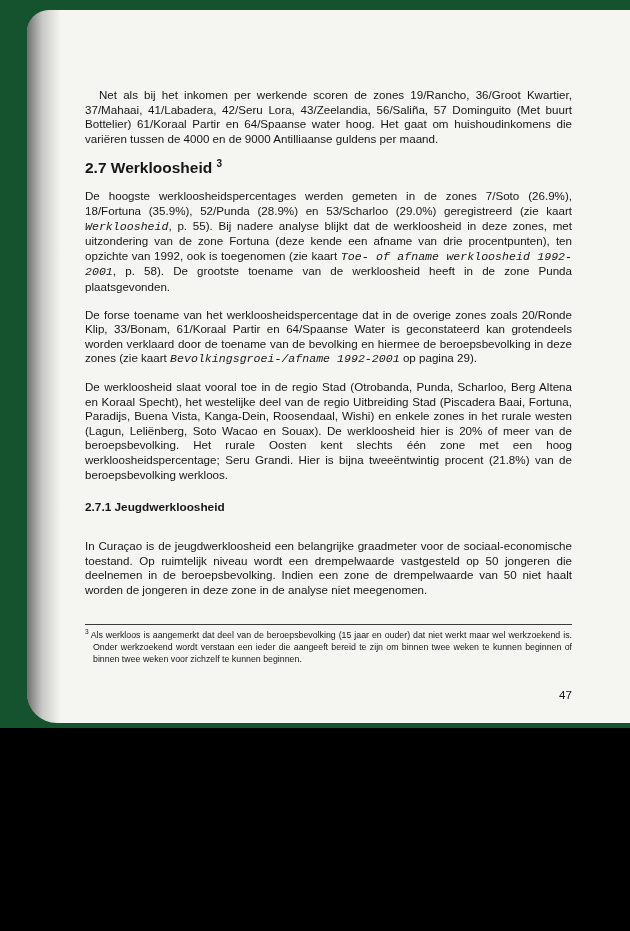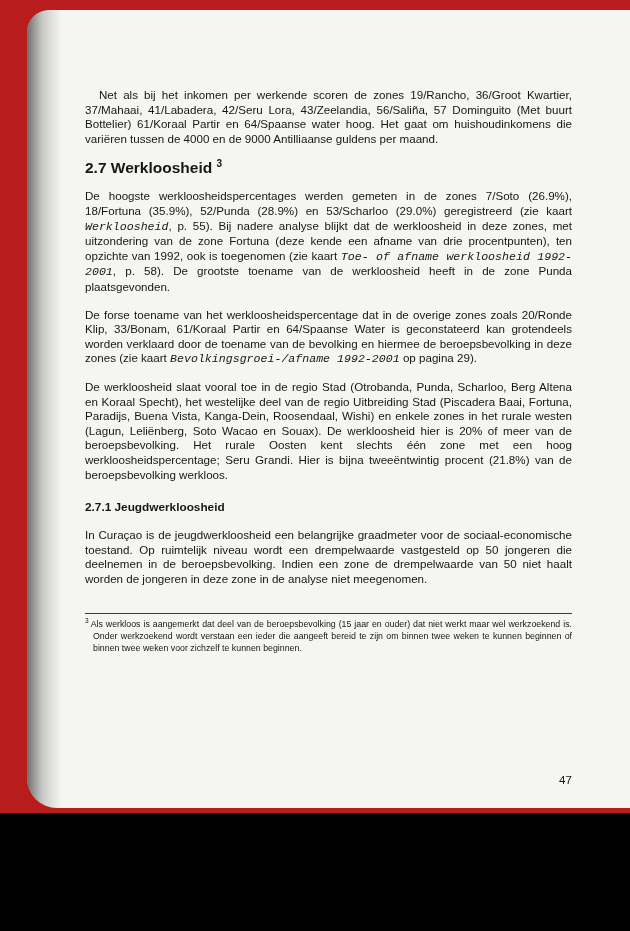--- a/index.html
+++ b/index.html
@@ -3,22 +3,22 @@
 <meta charset="utf-8">
 <style>
   html, body {
     margin: 0;
     padding: 0;
     background: #000;
   }
   .scan {
     position: relative;
     width: 630px;
-    height: 813px;
-    background: #b91c1c;
+    height: 728px;
+    background: #14532d;
     overflow: hidden;
   }
   .page {
     position: absolute;
     left: 27px;
     top: 10px;
     right: 0;
     bottom: 5px;
     background: #f5f5f2;
     border-radius: 22px 0 0 30px;
@@ -52,21 +52,21 @@
     line-height: 1.1;
   }
   h2.section-heading sup {
     font-size: 10px;
     vertical-align: super;
     line-height: 0;
   }
   h3.subsection-heading {
     font-size: 11.8px;
     font-weight: bold;
-    margin: 18px 0 13px 0;
+    margin: 18px 0 24px 0;
     text-align: left;
   }
   .footnote {
     margin-top: 27px;
     border-top: 1px solid #3a3a3a;
     padding-top: 5px;
     font-size: 8.8px;
     line-height: 1.32;
     text-align: justify;
   }

